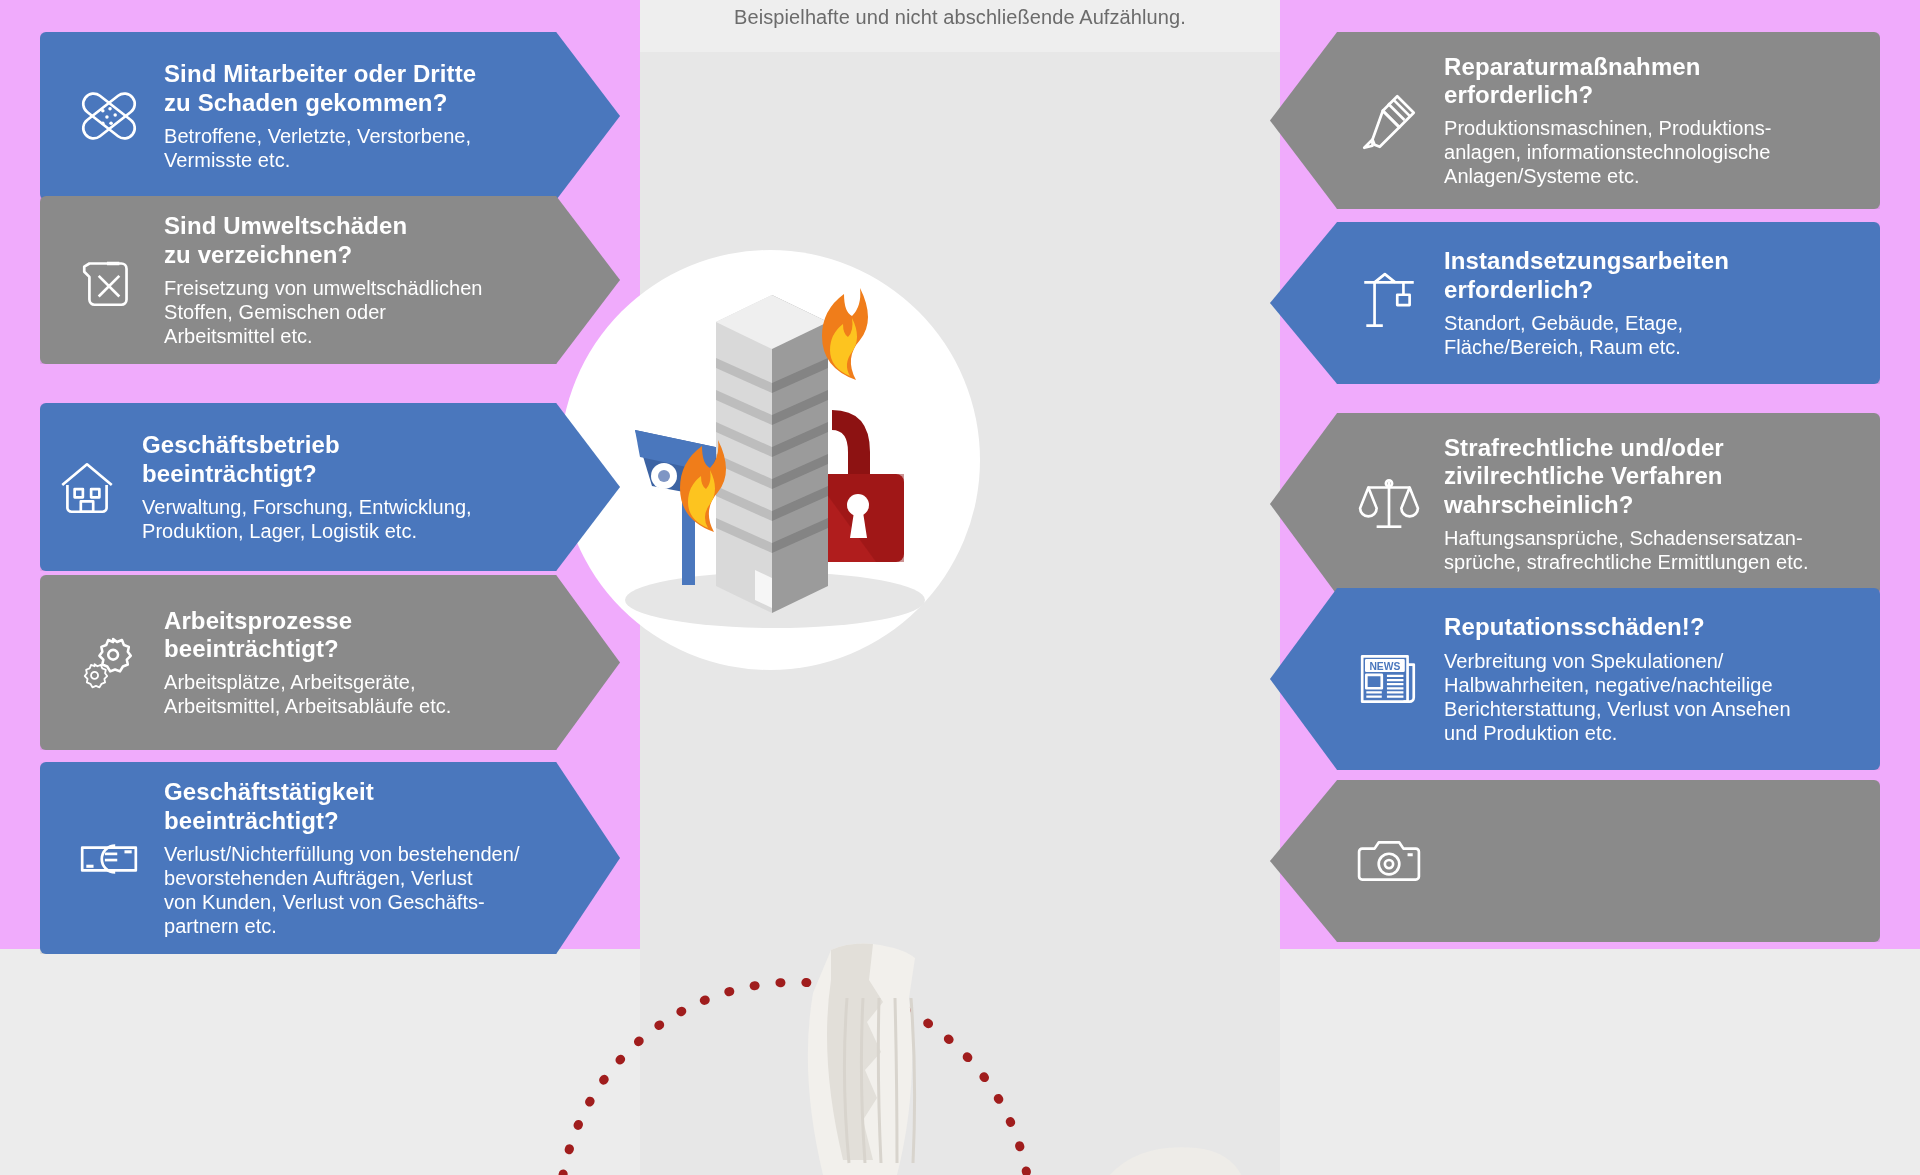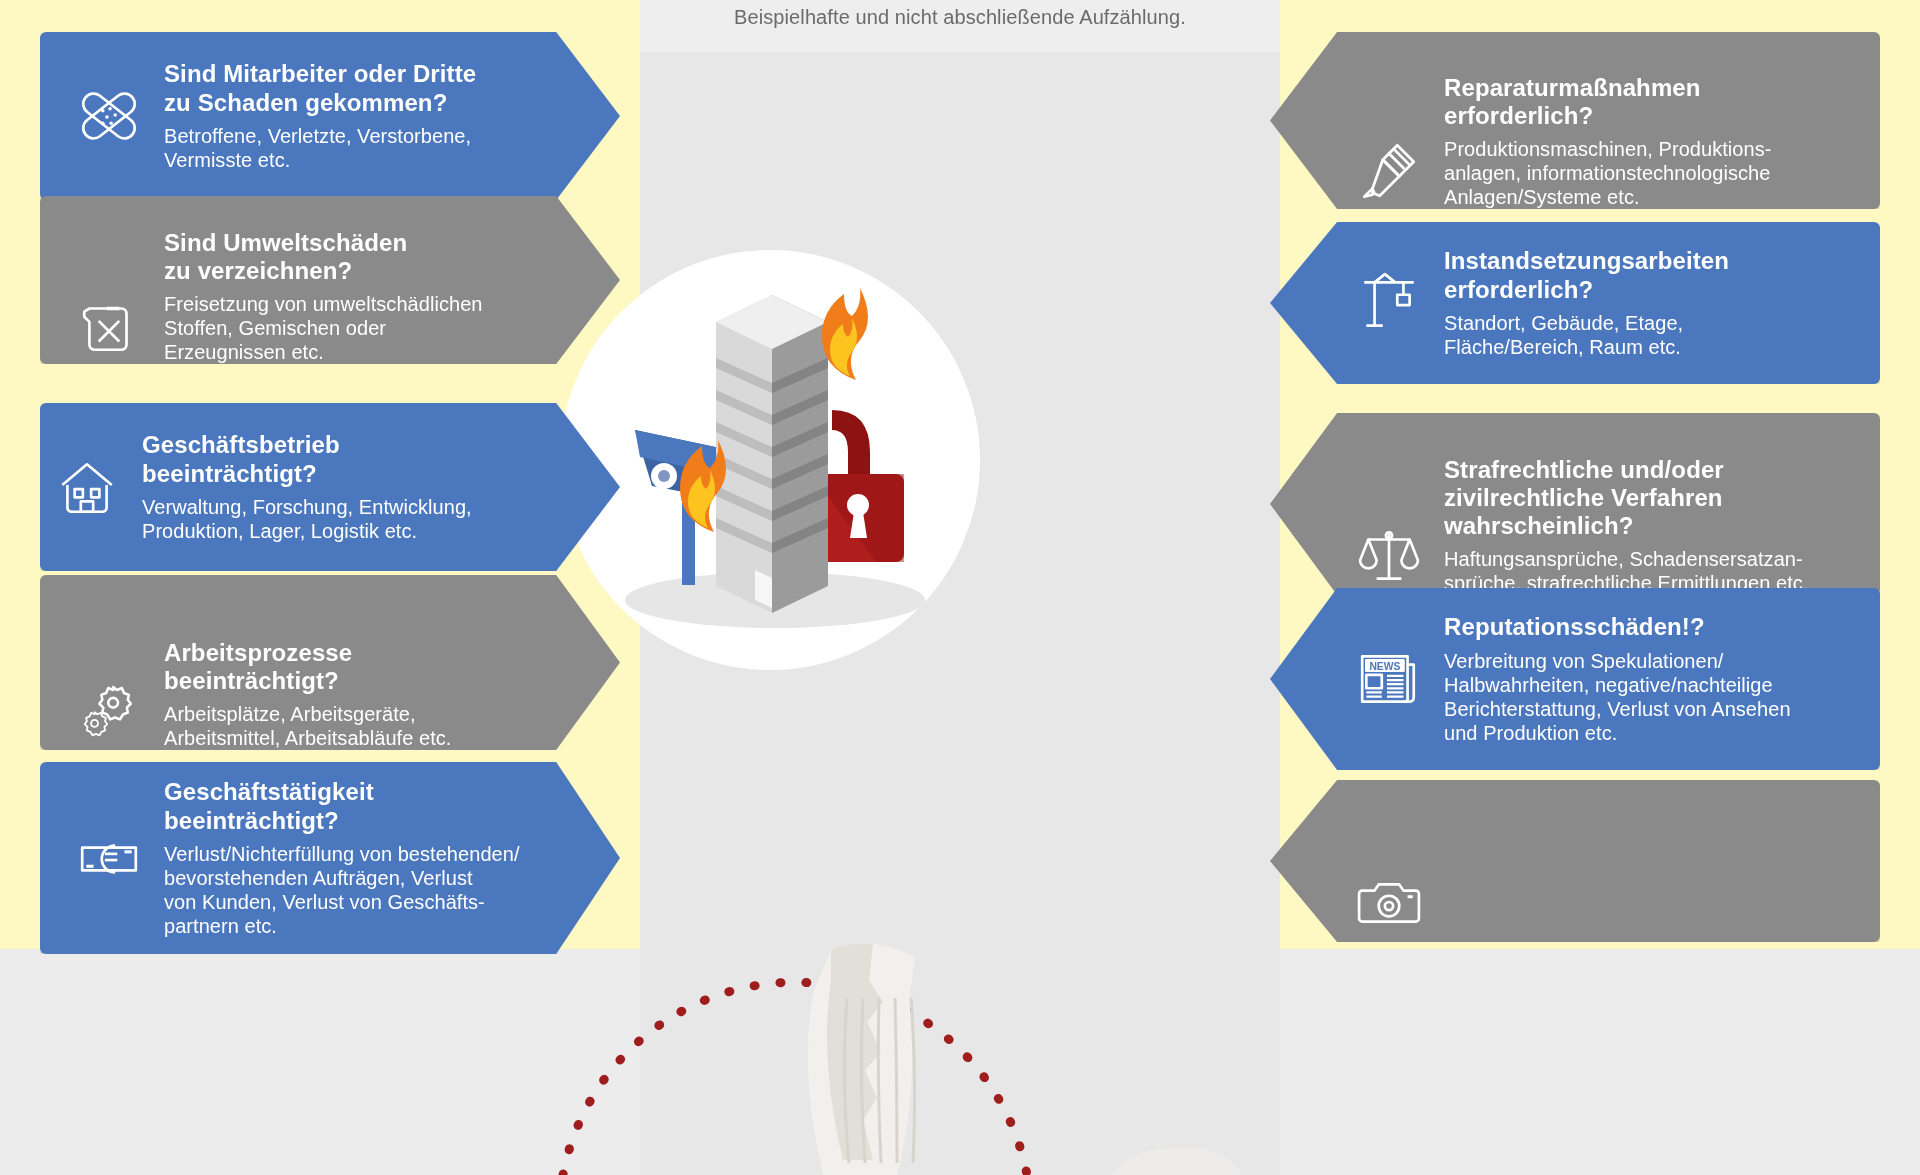--- a/index.html
+++ b/index.html
@@ -2,21 +2,21 @@
 <html><head>
 <meta charset="utf-8">
 <style>
   * { box-sizing: border-box; margin:0; padding:0; }
   html, body {
     width:1920px; height:1175px;
     background:#ececec;
     font-family:"Liberation Sans", sans-serif;
     overflow:hidden;
   }
-  .stage { position:relative; width:1920px; height:949px; background:#fef9c3; }
+  .stage { position:relative; width:1920px; height:949px; background:#f0abfc; }
 
   
   .mid-panel {
     position:absolute; left:640px; top:0; width:640px; height:52px;
     background:#eeeeee;
   }
   .mid-panel2 {
     position:absolute; left:640px; top:52px; width:640px; height:1123px;
     background:#e7e7e7;
   }
@@ -29,21 +29,21 @@
   }
 
   
   .card {
     position:absolute;
     display:flex; align-items:center;
     color:#ffffff;
     box-shadow:0 2px 4px rgba(0,0,0,.18);
   }
   .card.blue { background:#4a77bd; }
-  .card.grey { background:#8a8a8a;align-items:flex-end; }
+  .card.grey { background:#8a8a8a; }
 
   
   .card.left {
     left:40px; width:580px;
     border-radius:6px 0 0 6px;
     clip-path: polygon(0 0, 89% 0, 100% 50%, 89% 100%, 0 100%);
     padding-left:30px; padding-right:90px;
   }
   
   .card.right {
@@ -207,21 +207,21 @@
       </svg>
     </span>
     <span class="txt">
       <h3>
         <span>Sind Umweltschäden</span><br>
         <span>zu verzeichnen?</span>
       </h3>
       <p>
         <span>Freisetzung von umweltschädlichen</span>
         <span>Stoffen, Gemischen oder</span>
-        <span>Erzeugnissen etc.</span>
+        <span>Arbeitsmittel etc.</span>
       </p>
     </span>
   </div>
 
   <div class="card left blue" style="top:403px;height:168px;padding-left:8px;">
     <span class="ic">
       <svg viewBox="0 0 64 64" fill="none" stroke="#fff" stroke-width="2.6" stroke-linejoin="round">
         <path d="M8 30 L32 10 L56 30"></path>
         <path d="M13 30 v22 a4 4 0 0 0 4 4 h30 a4 4 0 0 0 4 -4 v-22"></path>
         <rect x="20" y="34" width="8" height="8"></rect>

